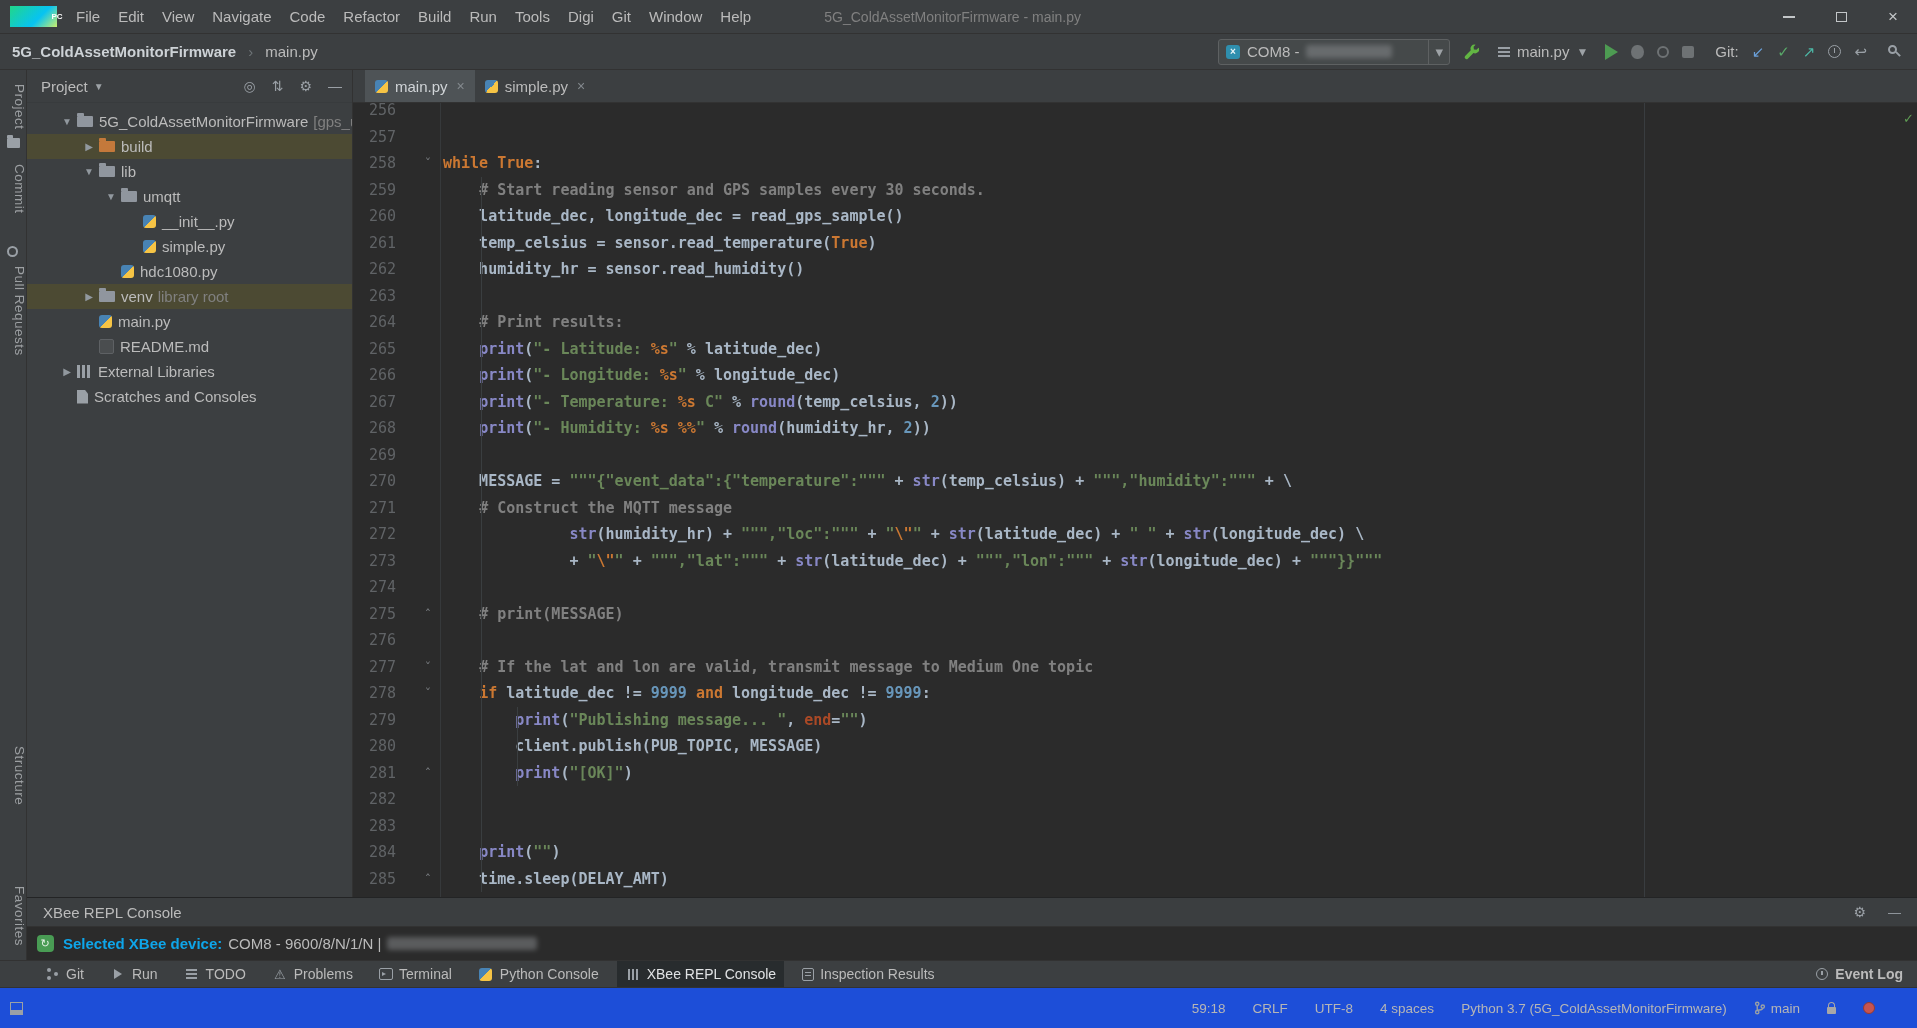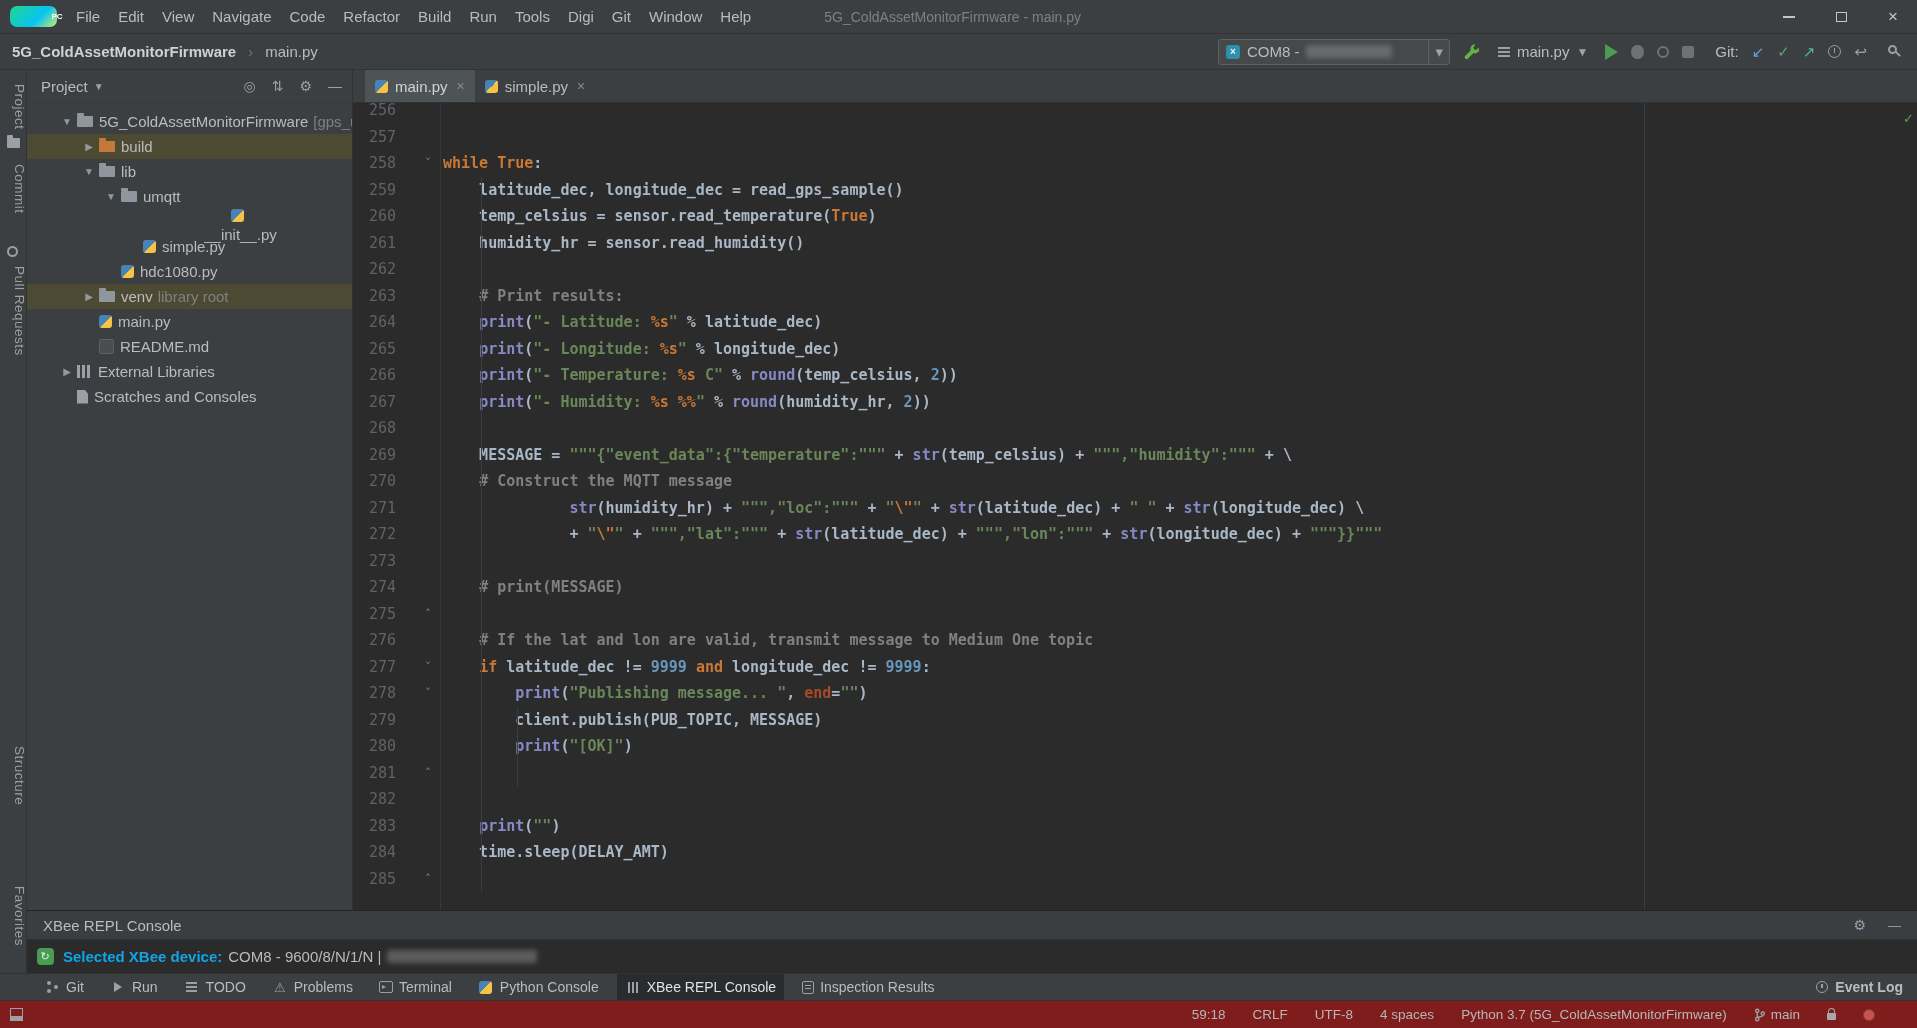--- a/index.html
+++ b/index.html
@@ -7,21 +7,21 @@
   .app {
     position:relative; width:1917px; height:1028px; overflow:hidden;
     background:#2b2b2b; color:#bbbbbb;
     font-family:"Liberation Sans", sans-serif; font-size:15px;
     display:flex; flex-direction:column;
   }
 
   
   .menubar { height:34px; background:#3c3f41; border-bottom:1px solid #323232;
     display:flex; align-items:center; padding:0 0 0 8px; position:relative; flex:none; }
-  .pclogo { width:21px; height:21px; border-radius:7px; margin:0 10px 0 2px;
+  .pclogo { width:21px; height:21px; border-radius:0; margin:0 10px 0 2px;
     background:linear-gradient(135deg,#21d789 0%,#07c3f2 60%,#fcf84a 110%);
     color:#fff; font-size:8px; font-weight:bold; display:flex; align-items:center; justify-content:center;padding-left:47px; }
   .menu-item { padding:0 9px; height:100%; display:inline-flex; align-items:center; color:#bbbbbb; cursor:default; }
   .win-title { position:absolute; left:43%; color:#808080; font-size:14px; }
   .winbtns { margin-left:auto; display:flex; align-items:center; gap:36px; padding-right:16px; }
   .wb { display:inline-flex; align-items:center; justify-content:center; width:16px; height:16px; color:#c3c6c8; }
   .wb-min i { display:block; width:12px; height:2px; background:#c3c6c8; }
   .wb-max i { display:block; width:11px; height:10px; border:1.5px solid #c3c6c8; }
   .wb-close { font-size:17px; line-height:1; }
 
@@ -148,21 +148,21 @@
   .twico.terminal::before { content:""; position:absolute; left:2px; top:3px;
     border-left:4px solid #9aa0a6; border-top:2.5px solid transparent; border-bottom:2.5px solid transparent; }
   .twico.xbee::before { content:""; width:2px; height:11px; background:#9aa0a6; box-shadow:4px 0 0 #9aa0a6, 8px 0 0 #9aa0a6; margin-right:8px; }
   .twico.inspection { border:1.5px solid #9aa0a6; border-radius:2px; width:12px; height:13px; position:relative; }
   .twico.inspection::before { content:""; position:absolute; left:2px; top:3px; width:6px; height:1.5px; background:#9aa0a6; box-shadow:0 3px 0 #9aa0a6; }
   .bb-right { margin-left:auto; display:flex; align-items:center; gap:7px; color:#bbbbbb;font-weight:bold; }
   .ico-elog { width:12px; height:12px; border:1.5px solid #9aa0a6; border-radius:50%; position:relative; }
   .ico-elog::after { content:""; position:absolute; left:4px; top:2px; width:1.5px; height:4px; background:#9aa0a6; }
 
   
-  .statusbar { height:28px; background:#7f1d1d; border-top:1px solid #323232; flex:none;
+  .statusbar { height:41px; background:#1d4ed8; border-top:1px solid #323232; flex:none;
     display:flex; align-items:center; font-size:13.5px; color:#b6b6b6; padding:0 42px 0 10px; gap:0; }
   .ico-tw { width:13px; height:13px; border:1.5px solid #9aa0a6; position:relative; }
   .ico-tw::after { content:""; position:absolute; left:0; bottom:0; width:100%; height:4px; background:#9aa0a6; }
   .sb-spacer { flex:1; }
   .sb-item { margin-left:27px; display:flex; align-items:center; gap:5px; }
   .ico-lock { width:9px; height:7px; background:#a7a7a7; border-radius:1px; position:relative; margin-top:4px; }
   .ico-lock::before { content:""; position:absolute; top:-5px; left:1px; width:5px; height:5px;
     border:1.5px solid #a7a7a7; border-bottom:none; border-radius:4px 4px 0 0; }
   .ico-red { width:12px; height:12px; border-radius:50%; background:#c75450; border:1px solid #8f3b38; }
 </style>
@@ -274,21 +274,21 @@
               <div class="tree-row" style="padding-left: 52px;">
                 <span class="caret">▼</span>
                 <span class="ico-folder"></span>
                 <span class="tree-label">lib</span>
               </div>
               <div class="tree-row" style="padding-left: 74px;">
                 <span class="caret">▼</span>
                 <span class="ico-folder"></span>
                 <span class="tree-label">umqtt</span>
               </div>
-              <div class="tree-row" style="padding-left: 96px; flex-direction: column;">
+              <div class="tree-row" style="padding-left: 96px;">
                 <span class="caret"></span>
                 <span class="ico-py sm"></span>
                 <span class="tree-label">__init__.py</span>
               </div>
               <div class="tree-row" style="padding-left: 96px;">
                 <span class="caret"></span>
                 <span class="ico-py sm"></span>
                 <span class="tree-label">simple.py</span>
               </div>
               <div class="tree-row" style="padding-left: 74px;">
@@ -374,20 +374,21 @@
                 </div>
             </div>
             <div class="codecol">
               <div class="margin-guide"></div>
               <div class="crows">
                 <div class="iguide ig-4"></div>
                 <div class="iguide ig-8"></div>
               <div class="crow"></div>
                   <div class="crow"></div>
                   <div class="crow"><span class="t-kw">while </span><span class="t-kw">True</span><span class="t-d">:</span></div>
+                  <div class="crow"><span class="t-d">    </span><span class="t-c"># Start reading sensor and GPS samples every 30 seconds.</span></div>
                   <div class="crow"><span class="t-d">    latitude_dec, longitude_dec = read_gps_sample()</span></div>
                   <div class="crow"><span class="t-d">    temp_celsius = sensor.read_temperature(</span><span class="t-kw">True</span><span class="t-d">)</span></div>
                   <div class="crow"><span class="t-d">    humidity_hr = sensor.read_humidity()</span></div>
                   <div class="crow"></div>
                   <div class="crow"><span class="t-d">    </span><span class="t-c"># Print results:</span></div>
                   <div class="crow"><span class="t-d">    </span><span class="t-b">print</span><span class="t-d">(</span><span class="t-s">"- Latitude: </span><span class="t-e">%s</span><span class="t-s">"</span><span class="t-d"> % latitude_dec)</span></div>
                   <div class="crow"><span class="t-d">    </span><span class="t-b">print</span><span class="t-d">(</span><span class="t-s">"- Longitude: </span><span class="t-e">%s</span><span class="t-s">"</span><span class="t-d"> % longitude_dec)</span></div>
                   <div class="crow"><span class="t-d">    </span><span class="t-b">print</span><span class="t-d">(</span><span class="t-s">"- Temperature: </span><span class="t-e">%s</span><span class="t-s"> C"</span><span class="t-d"> % </span><span class="t-b">round</span><span class="t-d">(temp_celsius, </span><span class="t-n2">2</span><span class="t-d">))</span></div>
                   <div class="crow"><span class="t-d">    </span><span class="t-b">print</span><span class="t-d">(</span><span class="t-s">"- Humidity: </span><span class="t-e">%s</span><span class="t-s"> </span><span class="t-e">%%</span><span class="t-s">"</span><span class="t-d"> % </span><span class="t-b">round</span><span class="t-d">(humidity_hr, </span><span class="t-n2">2</span><span class="t-d">))</span></div>
                   <div class="crow"></div>

